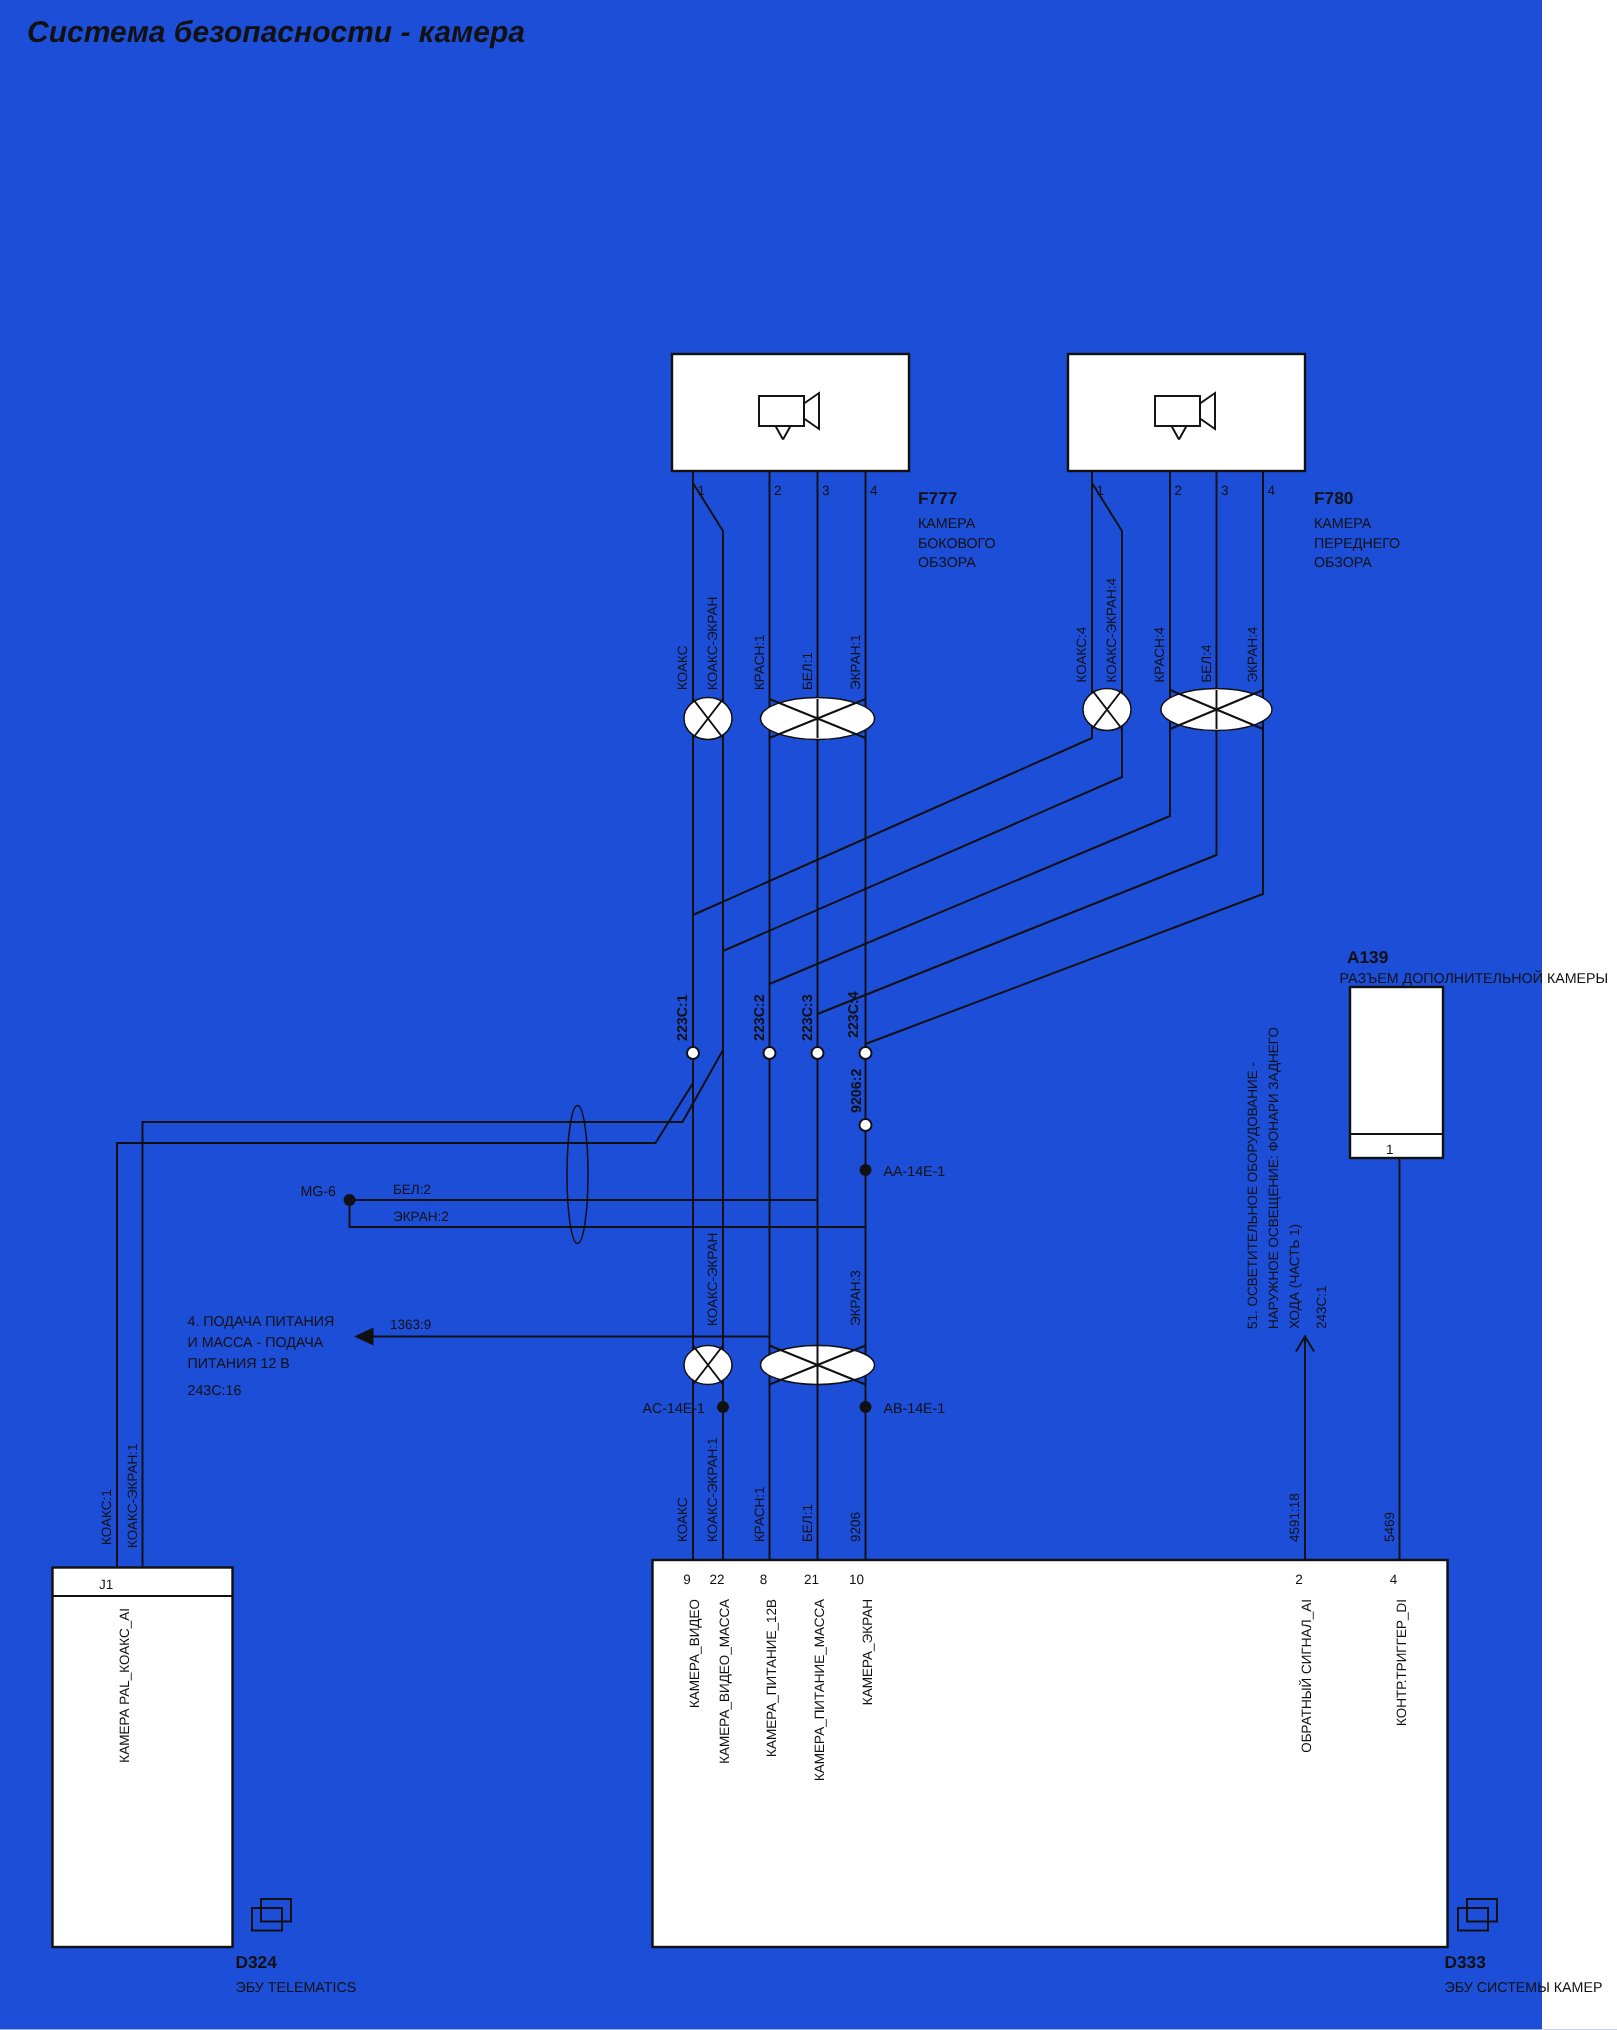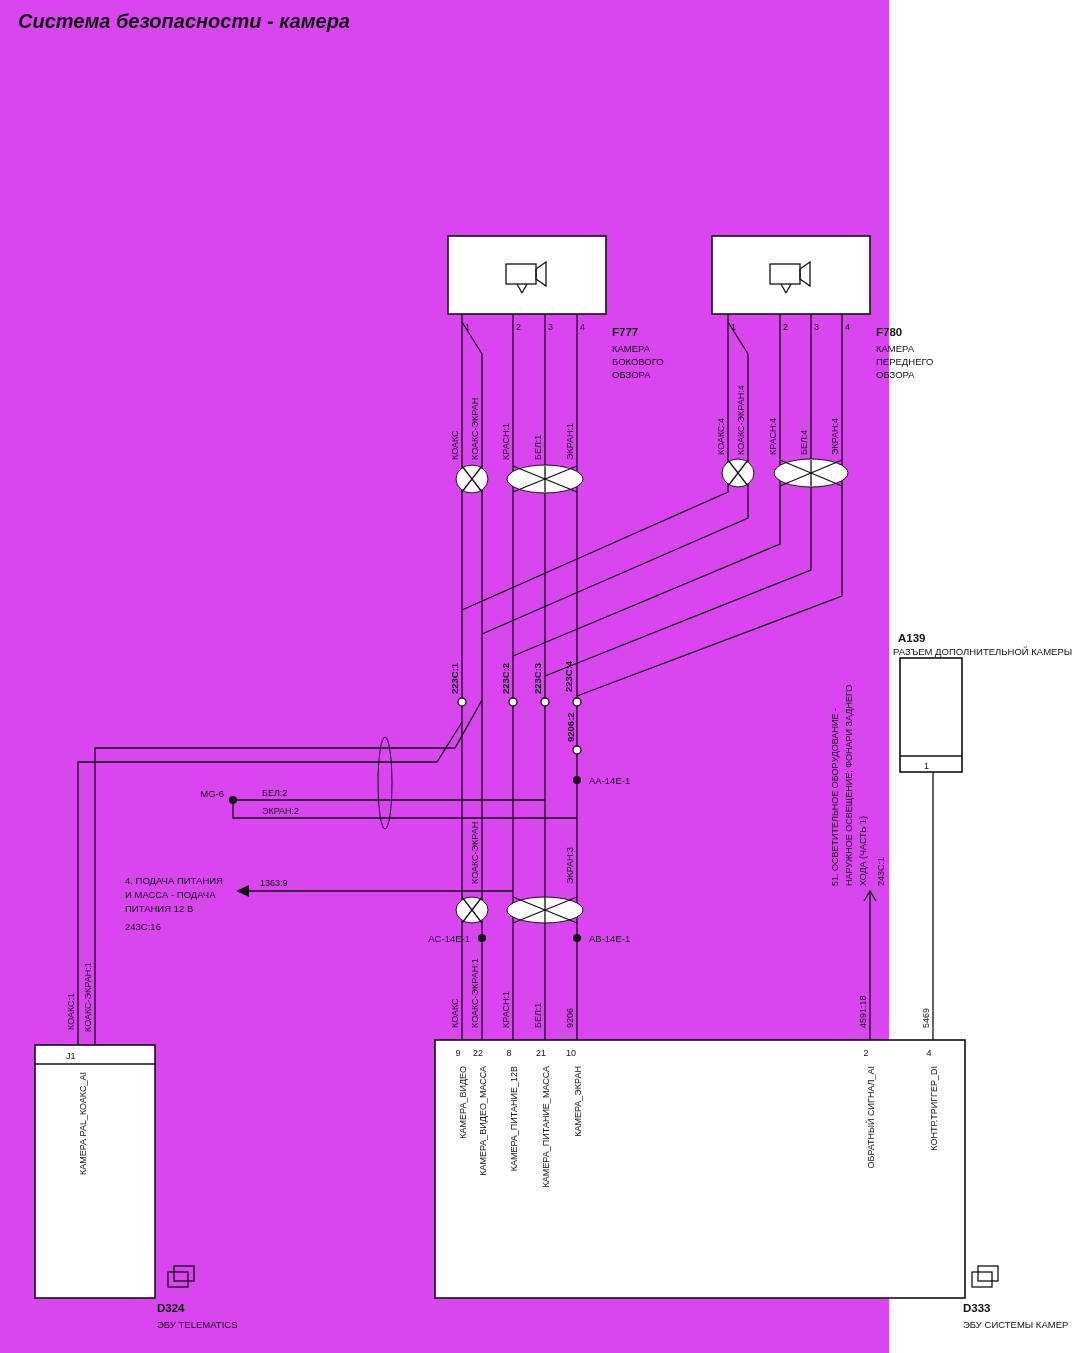--- a/index.html
+++ b/index.html
@@ -1,16 +1,16 @@
 <!DOCTYPE html>
 <html><head>
 <meta charset="utf-8">
 <style>
   html,body{margin:0;padding:0;background:#fff}
-  .page{width:889px;height:1353px;position:relative;background:#d946ef}
+  .page{width:1028px;height:1353px;position:relative;background:#1d4ed8}
   svg{display:block}
   text{fill:#111;font-family:"Liberation Sans",sans-serif}
   .t-title{font-size:20px;font-weight:bold;font-style:italic}
   .t-code{font-size:11.5px;font-weight:bold}
   .t-sm{font-size:9.5px}
   .t-wire{font-size:9px}
   .t-pin{font-size:9px}
   .t-conn{font-size:9.5px;font-weight:bold}
   .ln{stroke:#111;stroke-width:1.3;fill:none}
   .bx{stroke:#111;stroke-width:1.6;fill:#fff}

